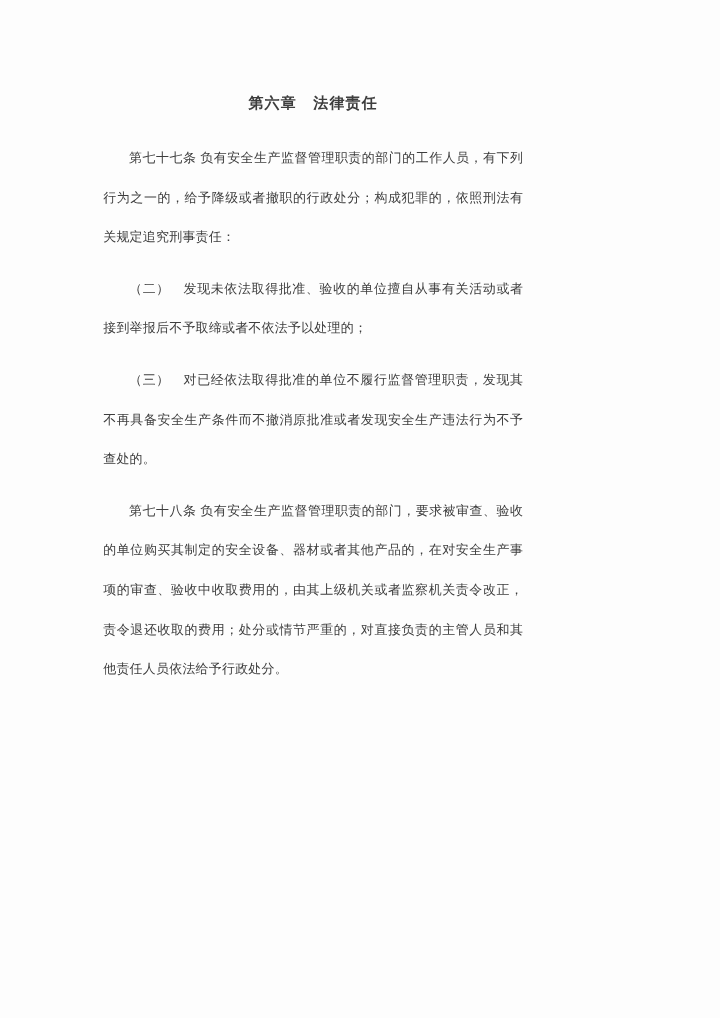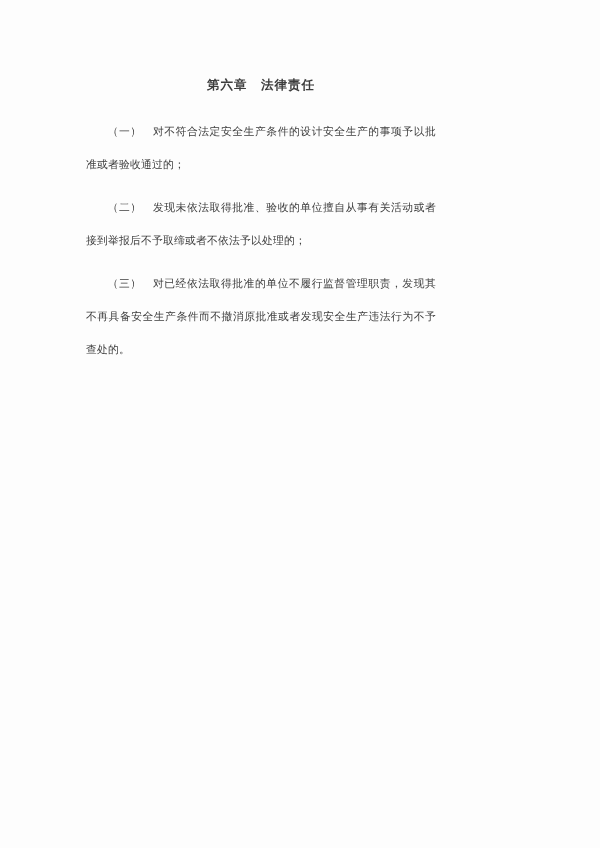--- a/index.html
+++ b/index.html
@@ -12,21 +12,20 @@
     background: #fdfdfd;
     overflow: hidden;
     font-family: "Liberation Serif", "DejaVu Serif", serif;
   }
   .doc-page {
     box-sizing: border-box;
     width: 480px;
     height: 848px;
     padding: 76px 44px 0 86px;
     color: #3d3d3d;
-    font-family: Liberation Mono, monospace;
   }
   .chapter-title {
     text-align: center;
     font-size: 12.5px;
     font-weight: 600;
     line-height: 20px;
     letter-spacing: 1px;
     margin: 0 0 20px 0;
   }
   .law-paragraph {
@@ -39,22 +38,23 @@
     margin: 0 0 10px 0;
   }
 </style>
 </head>
 <body>
 
 <div class="doc-page">
 
   <h1 class="chapter-title">第六章　法律责任</h1>
 
+  <p class="law-paragraph">第七十七条 负有安全生产监督管理职责的部门的工作人员，有下列行为之一的，给予降级或者撤职的行政处分；构成犯罪的，依照刑法有关规定追究刑事责任：</p>
 
-  <p class="law-paragraph">（一）　对不符合法定安全生产条件的设计安全生产的事项予以批准或者验收通过的；</p>
 
   <p class="law-paragraph">（二）　发现未依法取得批准、验收的单位擅自从事有关活动或者接到举报后不予取缔或者不依法予以处理的；</p>
 
   <p class="law-paragraph">（三）　对已经依法取得批准的单位不履行监督管理职责，发现其不再具备安全生产条件而不撤消原批准或者发现安全生产违法行为不予查处的。</p>
 
+  <p class="law-paragraph">第七十八条 负有安全生产监督管理职责的部门，要求被审查、验收的单位购买其制定的安全设备、器材或者其他产品的，在对安全生产事项的审查、验收中收取费用的，由其上级机关或者监察机关责令改正，责令退还收取的费用；处分或情节严重的，对直接负责的主管人员和其他责任人员依法给予行政处分。</p>
 
 
 </div>
 
 </body></html>

